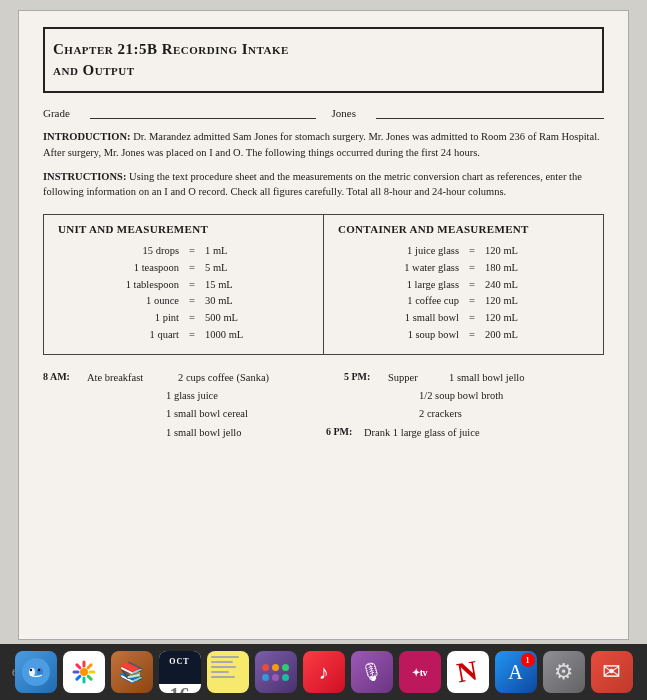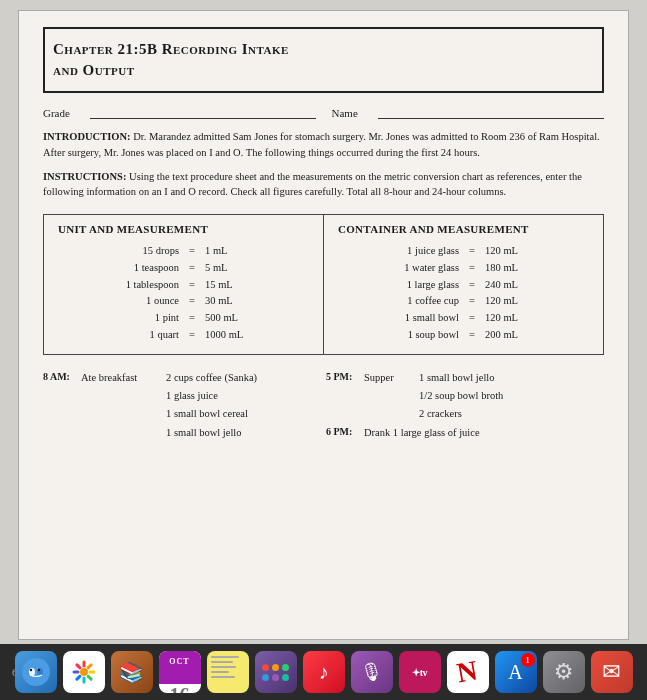--- a/index.html
+++ b/index.html
@@ -162,21 +162,21 @@
       border-radius: 8px;
       background: white;
       display: flex;
       flex-direction: column;
       align-items: center;
       justify-content: center;
       overflow: hidden;
       flex-shrink: 0;
     }
     .dock-date-top {
-      background: #a21caf;
+      background: #0f172a;
       color: white;
       font-size: 8px;
       width: 100%;
       text-align: center;
       padding: 18px 0;
       font-weight: bold;
       letter-spacing: 1px;
     }
     .dock-date-num {
       font-size: 20px;
@@ -306,21 +306,21 @@
     <div>and Output</div>
   </div>
 
 
   <div class="grade-name-row">
     <div class="grade-field">
       <span class="field-label">Grade</span>
       <div class="field-line"></div>
     </div>
     <div class="name-field">
-      <span class="field-label">Name</span>
+      <span class="field-label">Jones</span>
       <div class="field-line"></div>
     </div>
   </div>
 
   <div class="intro-text">
     <strong>INTRODUCTION:</strong>
     <span>Dr. Marandez admitted Sam Jones for stomach surgery. Mr. Jones was admitted to Room 236 of Ram Hospital. After surgery, Mr. Jones was placed on I and O. The following things occurred during the first 24 hours.</span>
   </div>
 
   <div class="instructions-text">
@@ -396,21 +396,21 @@
             <span class="measure-left">1 soup bowl</span>
             <span class="measure-eq">=</span>
             <span class="measure-right">200 mL</span>
           </div>
         </div>
     </div>
   </div>
 
   <div class="activities-section">
 
-    <div style="display:flex; gap:0; margin-bottom:1px;">
+    <div style="display:flex; gap:6px; margin-bottom:1px;">
       <span style="font-weight:bold; font-size:10px; min-width:38px;">8 AM:</span>
       <span style="min-width:85px;">Ate breakfast</span>
       <span style="min-width:160px;">2 cups coffee (Sanka)</span>
       <span style="font-weight:bold; font-size:10px; min-width:38px;">5 PM:</span>
       <span style="min-width:55px;">Supper</span>
       <span>1 small bowl jello</span>
     </div>
 
     <div style="display:flex; gap:0; margin-bottom:1px;">
       <span style="min-width:123px;"></span>

